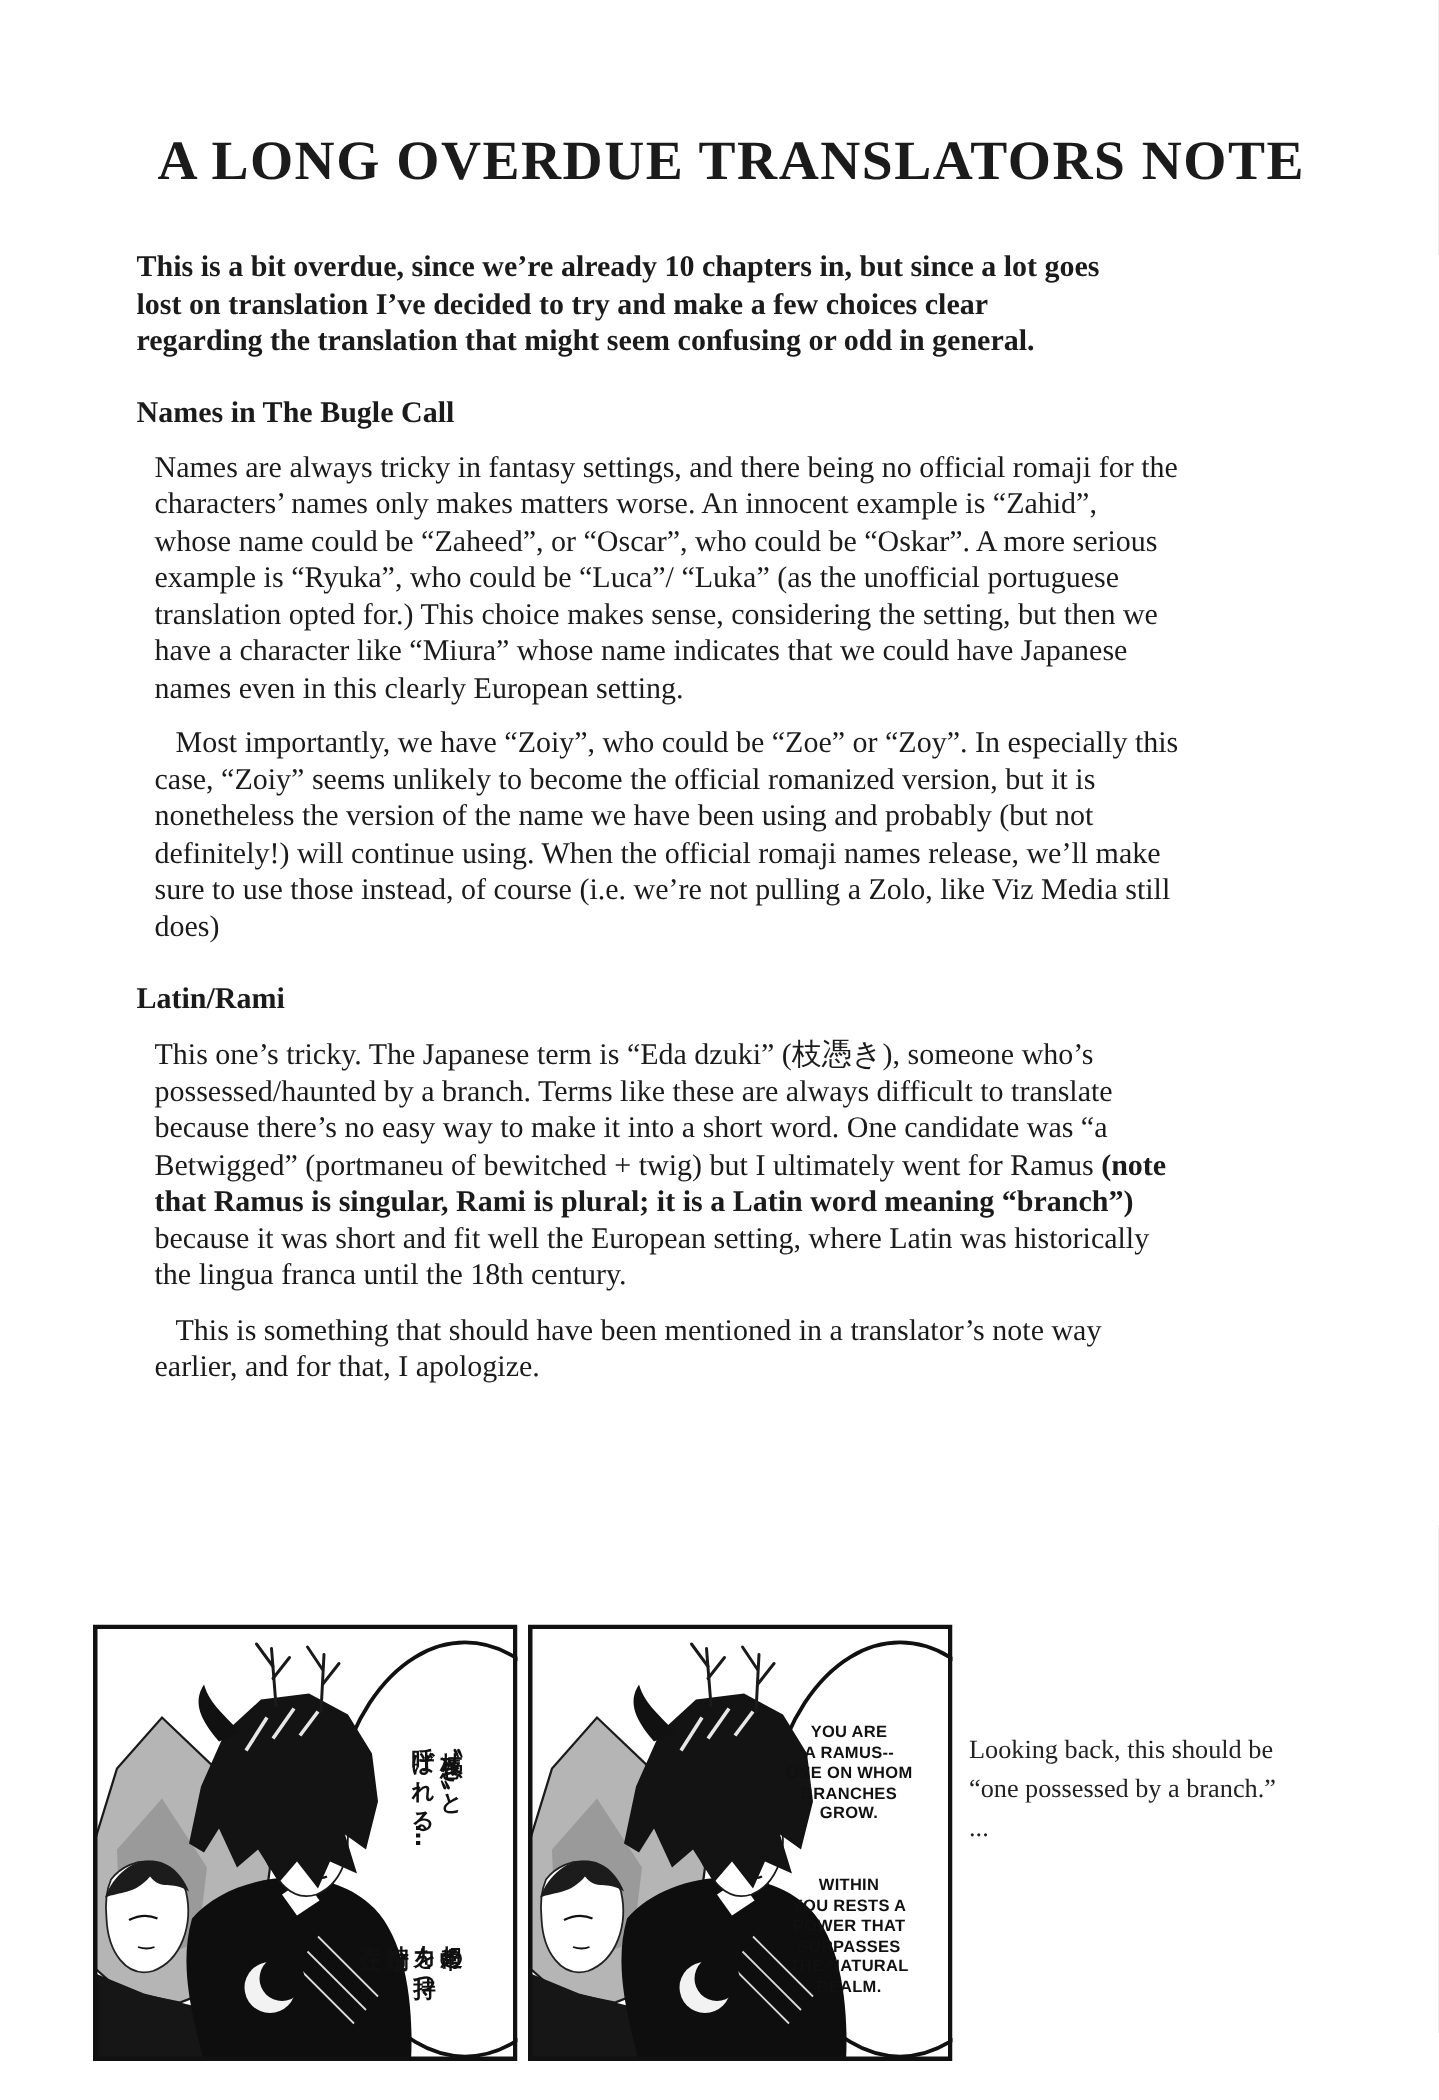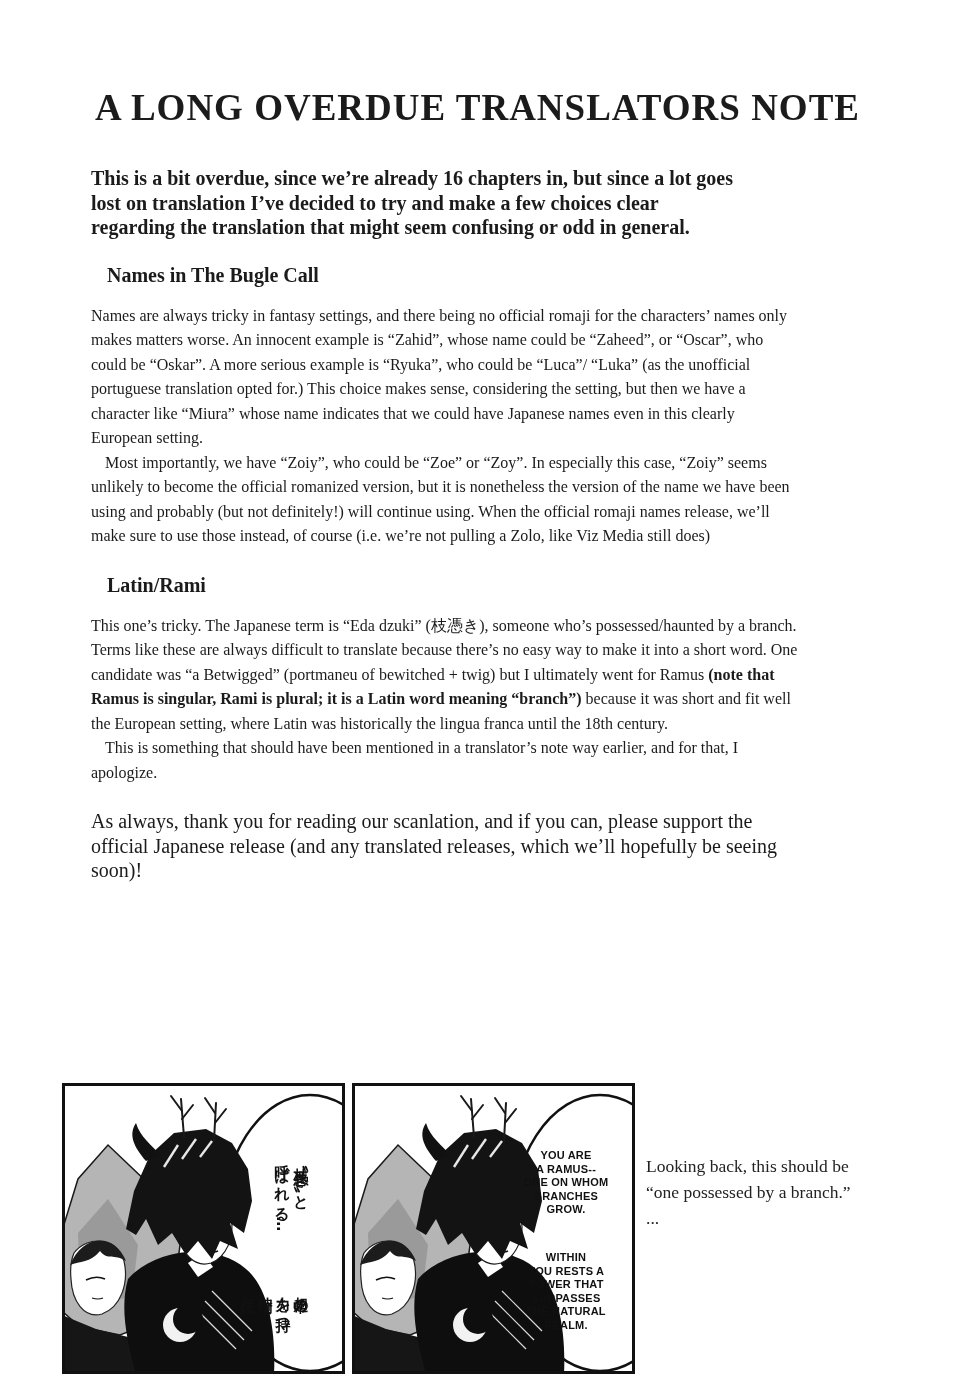--- a/index.html
+++ b/index.html
@@ -9,33 +9,33 @@
     margin:0 auto;
     background:#ffffff;
     font-family:"Liberation Serif","DejaVu Serif",serif;
     color:#1b1b1b;
     overflow:hidden;
   }
   .content {
     position:absolute; left:91px; top:86px; width:707px;
   }
   h1.title {
-    margin:0 0 36px 4px;
+    margin:0 0 36px 14px;
     font-size:37px; line-height:44px;
     font-weight:bold; letter-spacing:1px;
     white-space:nowrap;
   }
   .intro {
     margin:0 0 23px 0; width:648px;
     font-size:20px; line-height:24.5px; font-weight:bold;
   }
   h2.sec-head {
-    margin:16px; font-size:20px; line-height:25px; font-weight:bold;
+    margin:0; font-size:20px; line-height:25px; font-weight:bold;
   }
-  p.body { margin:0; font-size:16px; line-height:24.5px; }
+  p.body { margin:12px; font-size:20px; line-height:24.5px; }
   p.indent { text-indent:14px;font-family:Liberation Serif, serif; }
   section { margin:0 0 24px 0; }
   .closing { margin:18px 0 0 0; font-size:20px; line-height:24.5px; }
   .bold-inline { font-weight:bold; }
 
   
   .panel {
     position:absolute; top:1083px; width:283px; height:291px;
   }
   #panel-left  { left:62px; }
@@ -71,35 +71,34 @@
   }
 </style>
 </head>
 <body>
 
 <div class="page">
 
   <div class="content">
     <h1 class="title">A LONG OVERDUE TRANSLATORS NOTE</h1>
 
-    <p class="intro">This is a bit overdue, since we’re already 16 chapters in, but since a lot goes lost on translation I’ve decided to try and make a few choices clear regarding the translation that might seem confusing or odd in general.</p>
+    <p class="intro">This is a bit overdue, since we’re already 10 chapters in, but since a lot goes lost on translation I’ve decided to try and make a few choices clear regarding the translation that might seem confusing or odd in general.</p>
 
     <section>
       <h2 class="sec-head">Names in The Bugle Call</h2>
       <p class="body">Names are always tricky in fantasy settings, and there being no official romaji for the characters’ names only makes matters worse. An innocent example is “Zahid”, whose name could be “Zaheed”, or “Oscar”, who could be “Oskar”. A more serious example is “Ryuka”, who could be “Luca”/ “Luka” (as the unofficial portuguese translation opted for.) This choice makes sense, considering the setting, but then we have a character like “Miura” whose name indicates that we could have Japanese names even in this clearly European setting.</p>
       <p class="body indent">Most importantly, we have “Zoiy”, who could be “Zoe” or “Zoy”. In especially this case, “Zoiy” seems unlikely to become the official romanized version, but it is nonetheless the version of the name we have been using and probably (but not definitely!) will continue using. When the official romaji names release, we’ll make sure to use those instead, of course (i.e. we’re not pulling a Zolo, like Viz Media still does)</p>
     </section>
 
     <section>
       <h2 class="sec-head">Latin/Rami</h2>
       <p class="body"><span>This one’s tricky. The Japanese term is “Eda dzuki” (枝憑き), someone who’s possessed/haunted by a branch. Terms like these are always difficult to translate because there’s no easy way to make it into a short word. One candidate was “a Betwigged” (portmaneu of bewitched + twig) but I ultimately went for Ramus </span><span class="bold-inline">(note that Ramus is singular, Rami is plural; it is a Latin word meaning “branch”)</span><span> because it was short and fit well the European setting, where Latin was historically the lingua franca until the 18th century.</span></p>
       <p class="body indent">This is something that should have been mentioned in a translator’s note way earlier, and for that, I apologize.</p>
     </section>
 
-    <p class="closing">As always, thank you for reading our scanlation, and if you can, please support the official Japanese release (and any translated releases, which we’ll hopefully be seeing soon)!</p>
   </div>
 
   <figure class="panel" id="panel-left" style="margin:0;">
     <svg viewBox="0 0 283 291" aria-hidden="true">
       <g id="panel-art">
         <rect x="0" y="0" width="283" height="291" fill="#ffffff"></rect>
 
         <ellipse cx="248" cy="150" rx="90" ry="138" fill="#ffffff" stroke="#111111" stroke-width="2.5"></ellipse>
 
         <g stroke="#3a3a3a" stroke-width="2" stroke-linecap="round">

